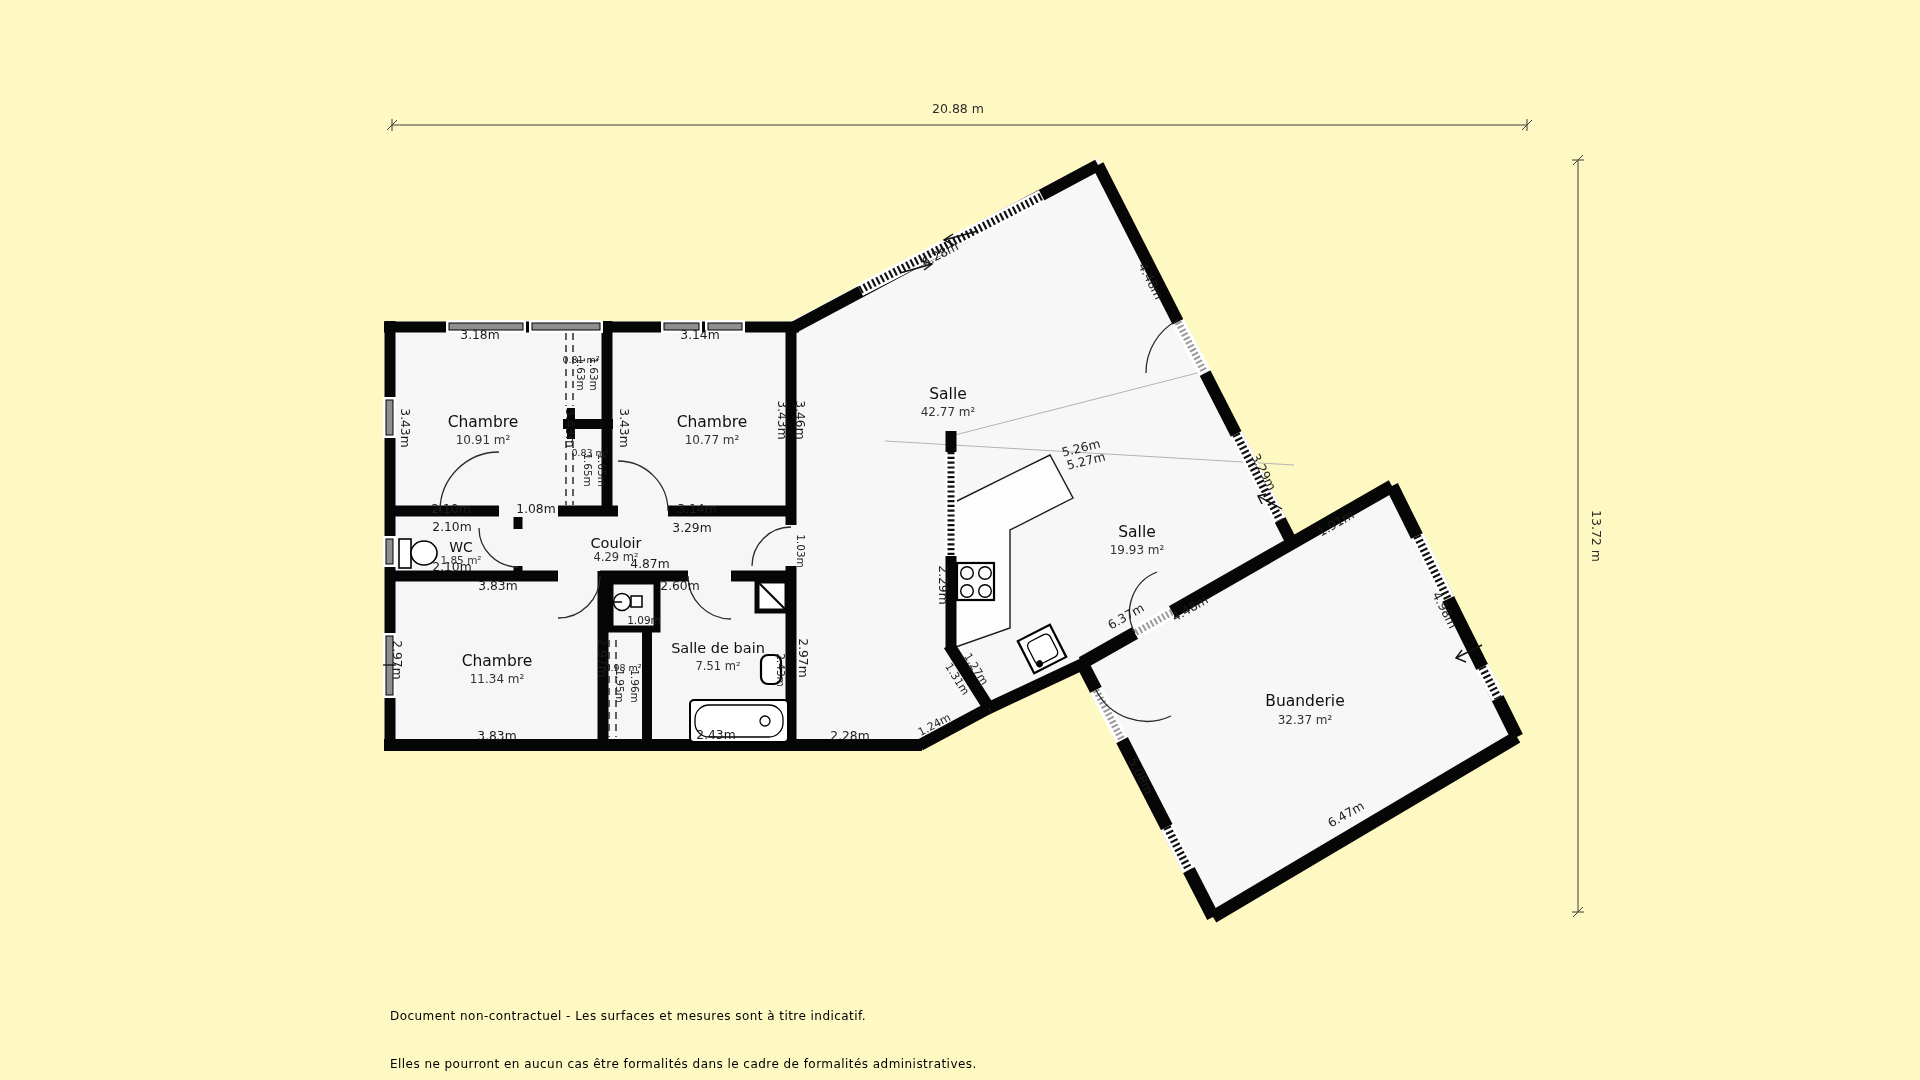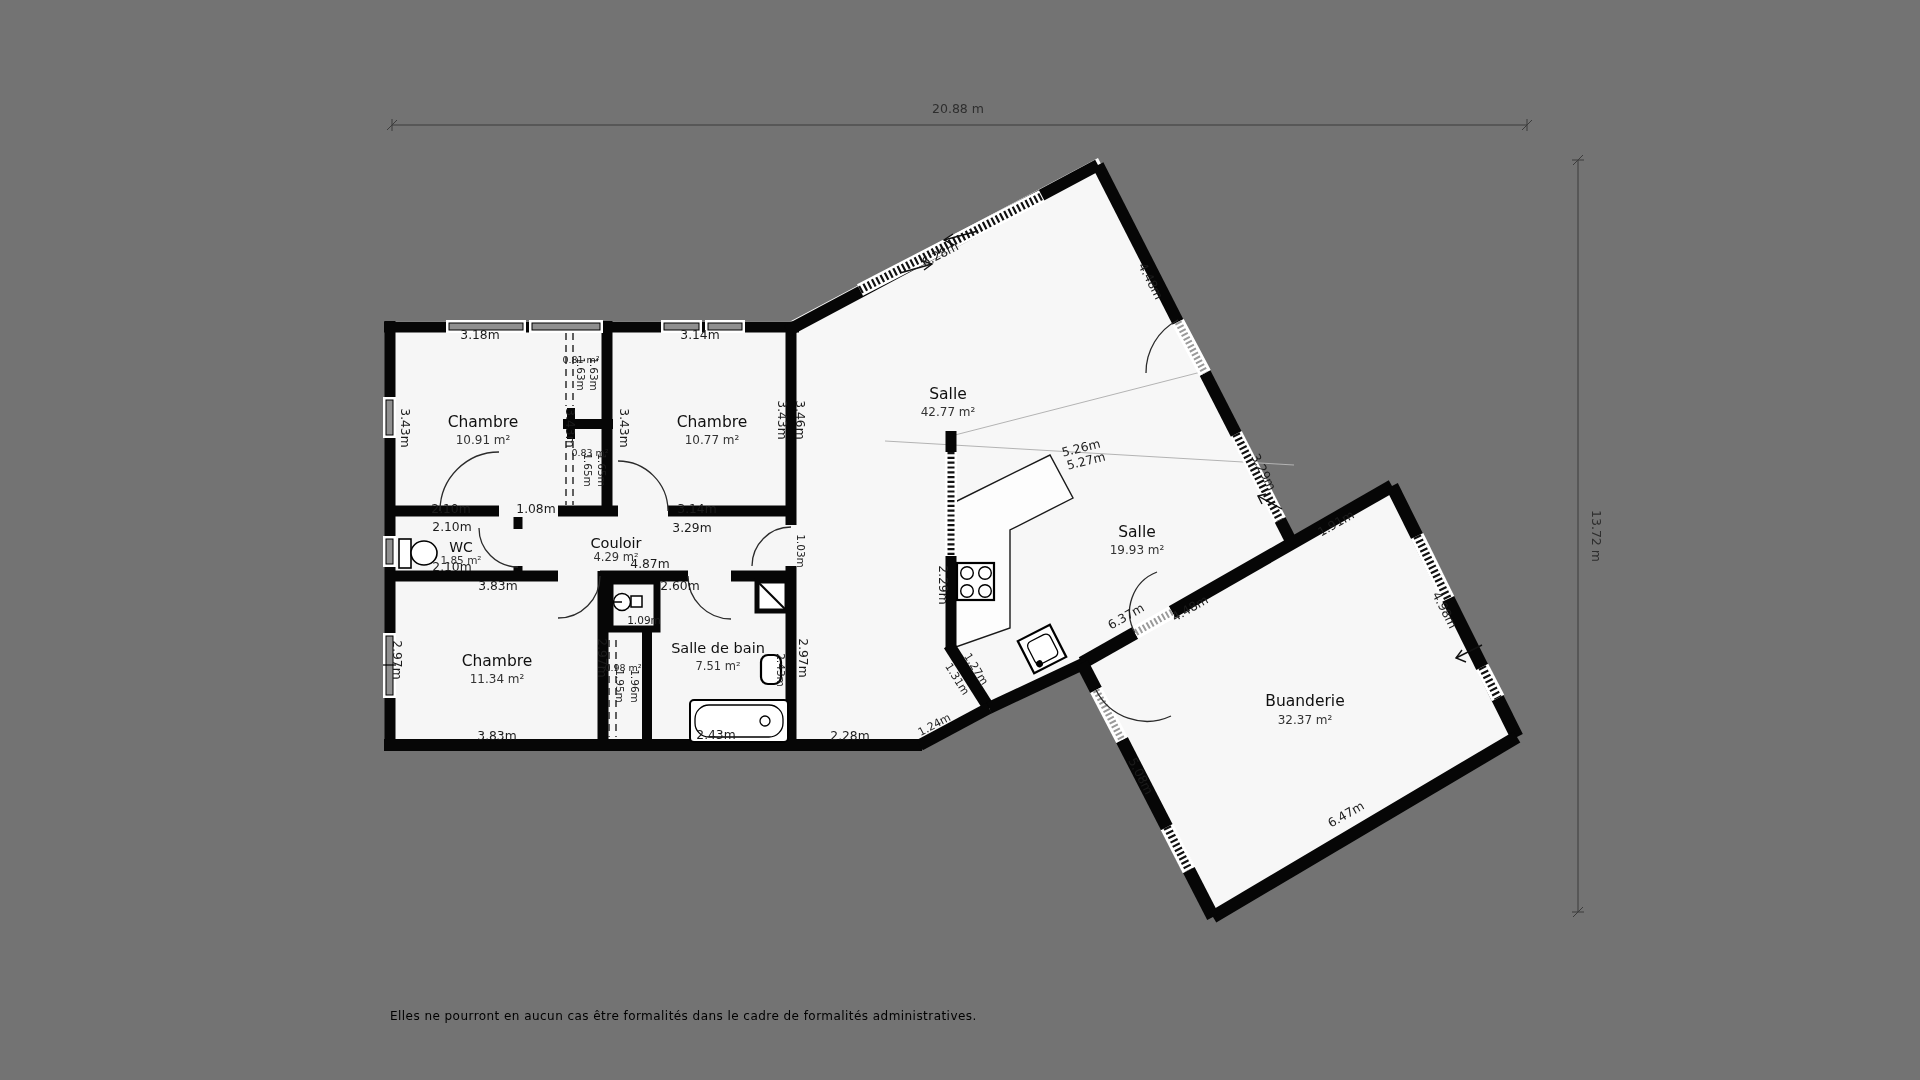--- a/index.html
+++ b/index.html
@@ -1,16 +1,16 @@
 <!DOCTYPE html>
 <html><head>
 <meta charset="utf-8">
 <style>
   html,body{margin:0;padding:0;background:#fff;}
-  .stage{position:relative;width:1920px;height:1080px;background:#737373;overflow:hidden;
+  .stage{position:relative;width:1920px;height:1080px;background:#fef9c3;overflow:hidden;
          font-family:"DejaVu Sans",sans-serif;}
   svg{position:absolute;left:0;top:0;}
   svg text{font-family:"DejaVu Sans",sans-serif;}
   .footer{position:absolute;left:390px;top:976px;color:#000;font-size:12px;
           letter-spacing:.45px;line-height:16px;white-space:pre;}
 </style>
 </head>
 <body>
 
 <div class="stage">
@@ -279,15 +279,16 @@
         <text x="497" y="666" text-anchor="middle" font-size="15.5" fill="#101010">Chambre</text>
         <text x="497" y="683" text-anchor="middle" font-size="12" fill="#333333">11.34 m²</text>
         <text x="718" y="653" text-anchor="middle" font-size="14.5" fill="#101010">Salle de bain</text>
         <text x="718" y="670" text-anchor="middle" font-size="11.5" fill="#333333">7.51 m²</text>
         <text x="1305" y="706" text-anchor="middle" font-size="15.5" fill="#101010">Buanderie</text>
         <text x="1305" y="724" text-anchor="middle" font-size="12" fill="#333333">32.37 m²</text>
       </g>
 </svg>
 
 <div class="footer">
+  <div>Document non-contractuel - Les surfaces et mesures sont à titre indicatif.</div>
   <div>Elles ne pourront en aucun cas être formalités dans le cadre de formalités administratives.</div>
 </div>
 </div>
 
 </body></html>

